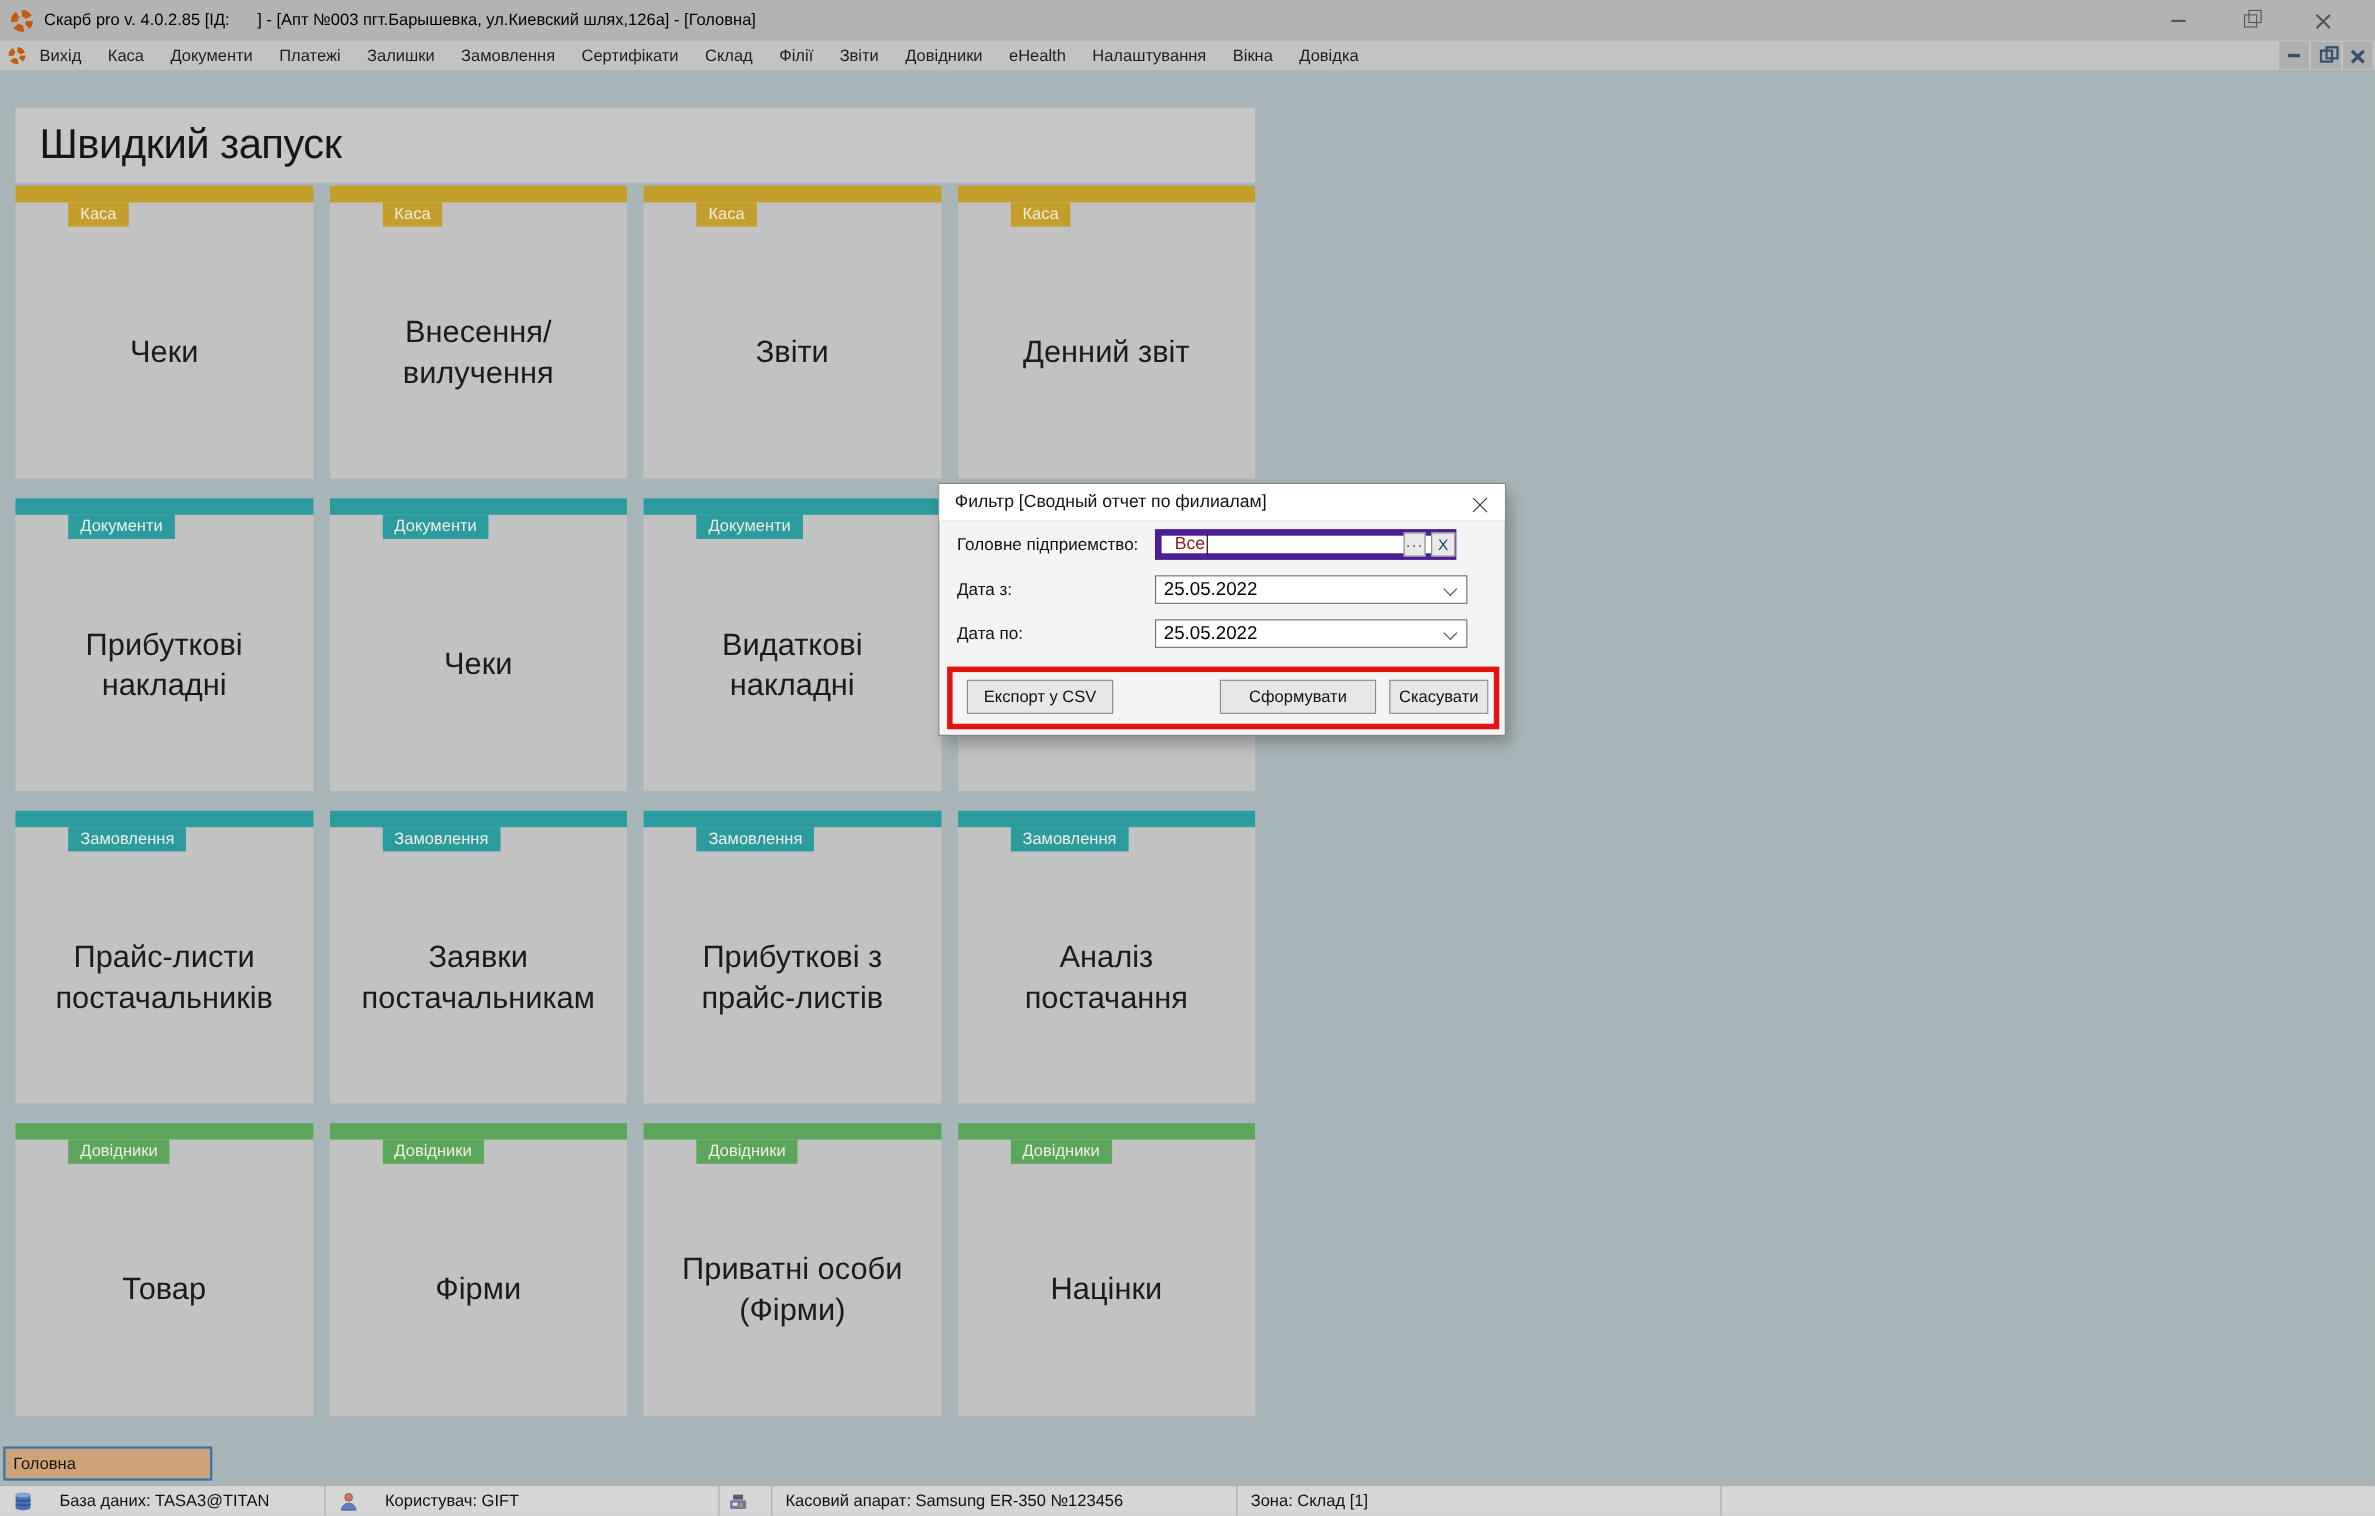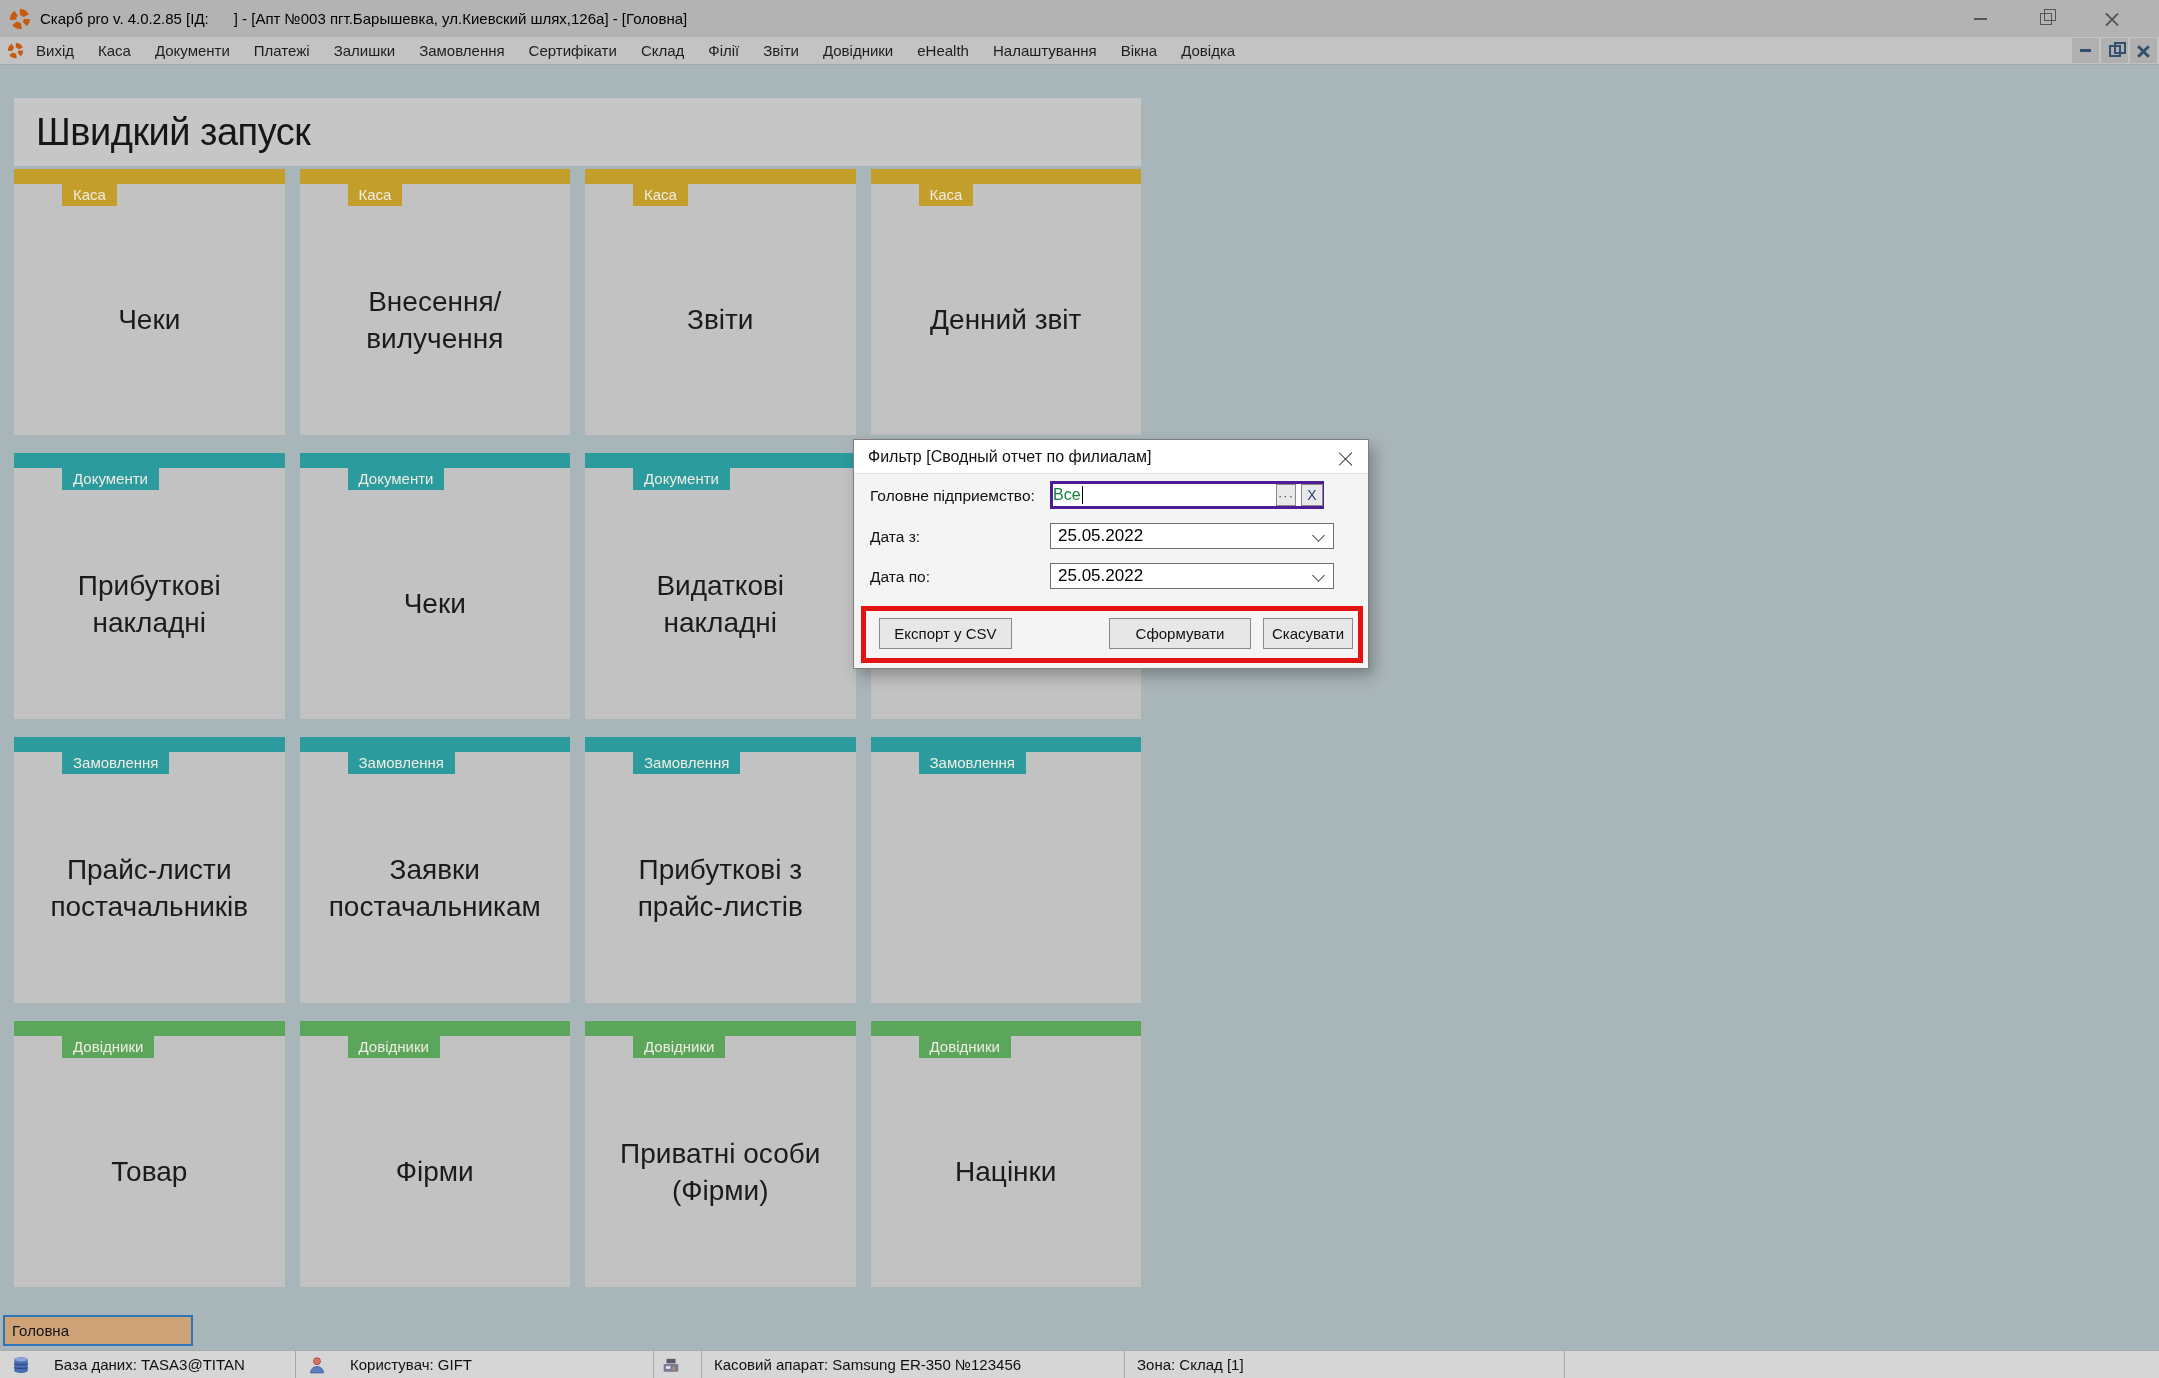--- a/index.html
+++ b/index.html
@@ -48,22 +48,22 @@
   
   .dialog{position:absolute;left:853px;top:439px;width:516px;height:230px;background:#F4F4F4;
     border:1px solid #7E7E7E;box-sizing:border-box;box-shadow:5px 7px 14px rgba(0,0,0,.28);z-index:10;}
   .dialog-title{height:33px;background:#FFFFFF;display:flex;align-items:center;padding-left:14px;
     font-size:16px;color:#111;border-bottom:1px solid #E2E2E2;}
   .dialog-close{position:absolute;top:8px;right:12px;width:20px;height:20px;display:flex;align-items:center;
     justify-content:center;color:#333;cursor:pointer;}
   .dialog-close .g-close::before,.dialog-close .g-close::after{width:1.3px;height:18px;}
   .dlg-label{position:absolute;left:16px;font-size:15.5px;color:#101010;white-space:nowrap;}
   .dlg-input{position:absolute;left:196px;top:41px;width:274px;height:28px;background:#fff;
-    border:3px solid #4c1d95;box-sizing:border-box;display:flex;align-items:center;padding-left:0;
-    font-size:16px;color:#15803d;cursor:text;}
+    border:6px solid #4c1d95;box-sizing:border-box;display:flex;align-items:center;padding-left:12px;
+    font-size:16px;color:#7f1d1d;cursor:text;}
   .caret{display:inline-block;width:1.5px;height:18px;background:#000;margin-left:1px;}
   .mini-btn{position:absolute;height:22px;background:#E9E9E9;border:1px solid #8A8A8A;box-sizing:border-box;
     display:flex;align-items:center;justify-content:center;font-size:13px;color:#222;cursor:pointer;}
   .lookup-btn{left:422px;top:44px;width:20px;letter-spacing:1px;color:#444;}
   .clear-btn{left:447px;top:44px;width:22px;color:#1d3f77;font-size:14px;}
   .dlg-combo{position:absolute;left:196px;width:284px;height:26px;background:#fff;border:1px solid #6E6E6E;
     box-sizing:border-box;display:flex;align-items:center;padding-left:7px;font-size:17px;color:#000;cursor:pointer;}
   .chev{position:absolute;right:10px;top:7px;width:8px;height:8px;border-right:1.8px solid #4a4a4a;
     border-bottom:1.8px solid #4a4a4a;transform:rotate(45deg);}
   .red-box{position:absolute;left:7px;top:166px;width:492px;height:47px;border:5px solid #E51212;
@@ -203,20 +203,21 @@
     <div class="tile-label">Заявки постачальникам</div>
   </div>
     <div class="tile">
     <div class="tile-bar" style="background: rgb(43, 155, 158);"></div>
     <div class="tile-tag" style="background: rgb(43, 155, 158);">Замовлення</div>
     <div class="tile-label">Прибуткові з прайс-листів</div>
   </div>
     <div class="tile">
     <div class="tile-bar" style="background: rgb(43, 155, 158);"></div>
     <div class="tile-tag" style="background: rgb(43, 155, 158);">Замовлення</div>
+    <div class="tile-label">Аналіз постачання</div>
   </div>
     <div class="tile">
     <div class="tile-bar" style="background: rgb(92, 166, 92);"></div>
     <div class="tile-tag" style="background: rgb(92, 166, 92);">Довідники</div>
     <div class="tile-label">Товар</div>
   </div>
     <div class="tile">
     <div class="tile-bar" style="background: rgb(92, 166, 92);"></div>
     <div class="tile-tag" style="background: rgb(92, 166, 92);">Довідники</div>
     <div class="tile-label">Фірми</div>

